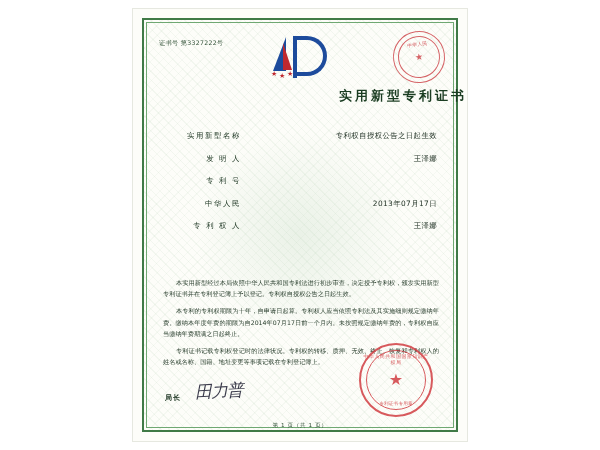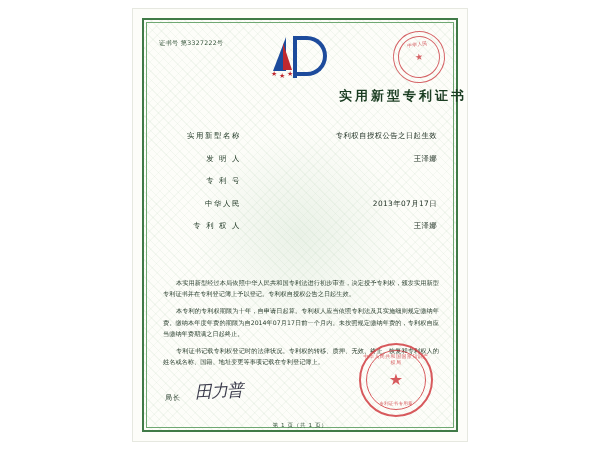--- a/index.html
+++ b/index.html
@@ -249,20 +249,21 @@
     bottom: 30px;
     height: 60px;
   }
   #director {
     position: absolute;
     left: 32px;
     bottom: 8px;
     font-size: 7px;
     color: #223a27;
     letter-spacing: 1px;
+    font-weight: bold;
   }
   #signature {
     position: absolute;
     left: 62px;
     bottom: 2px;
     width: 72px;
     height: 30px;
     color: #1a1a2e;
     font-size: 17px;
     font-family: "DejaVu Serif", serif;

